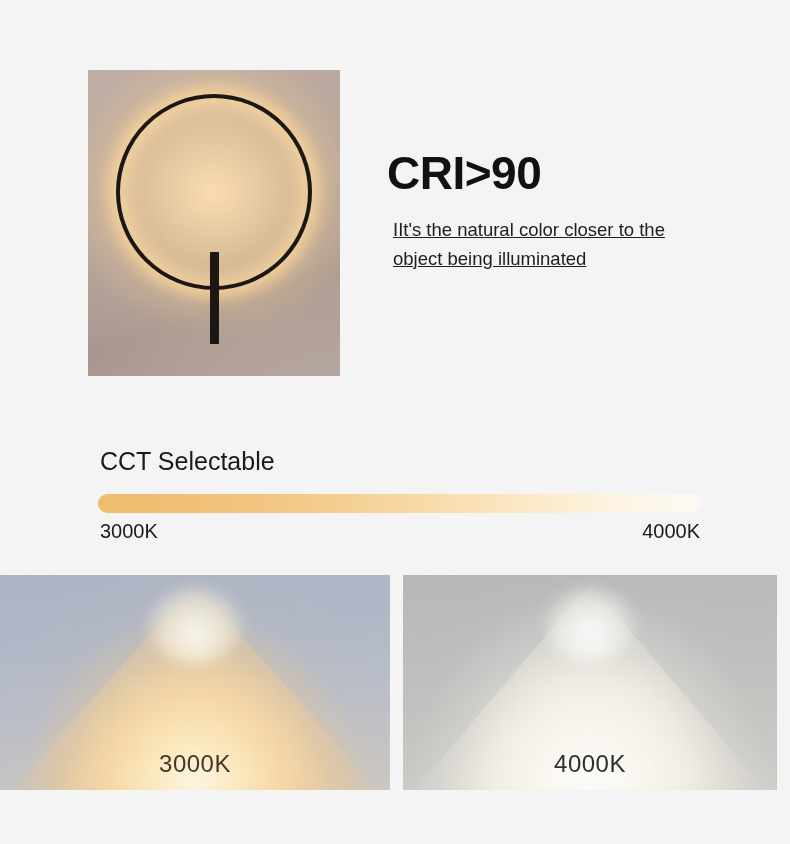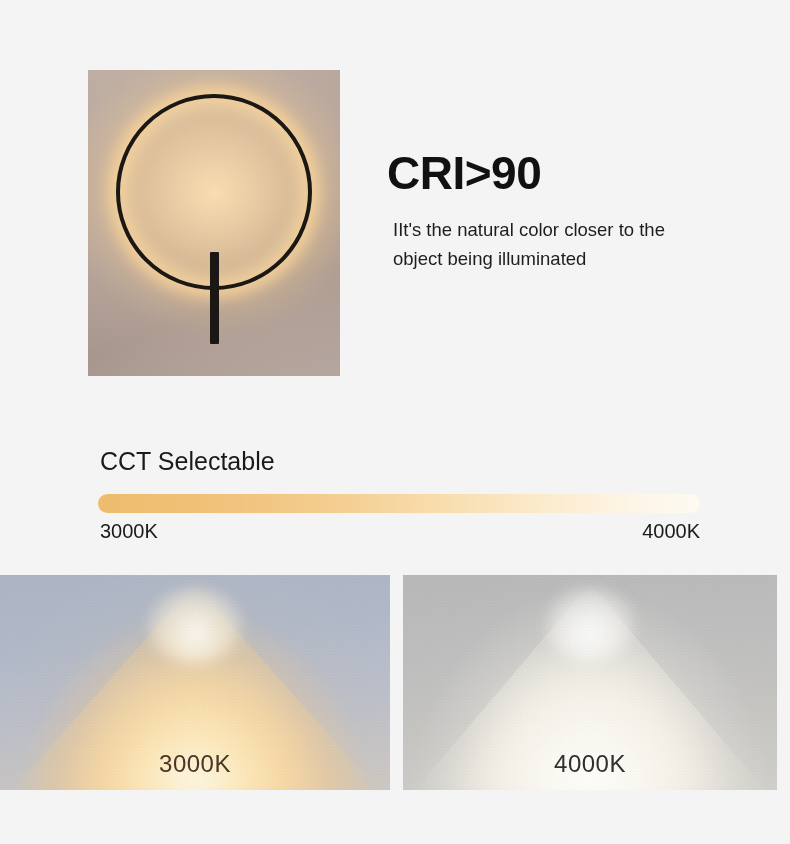--- a/index.html
+++ b/index.html
@@ -104,20 +104,21 @@
     letter-spacing: -0.5px;
     line-height: 1.0;
     margin: 0;
   }
   .hero-sub {
     margin: 20px 0 0 6px;
     font-size: 18.5px;
     line-height: 1.55;
     color: #1e1e1e;
     max-width: 300px;
+    text-decoration: underline;
   }
 
   
   .cct-section {
     position: absolute;
     left: 0;
     top: 425px;
     width: 790px;
     height: 150px;
   }

